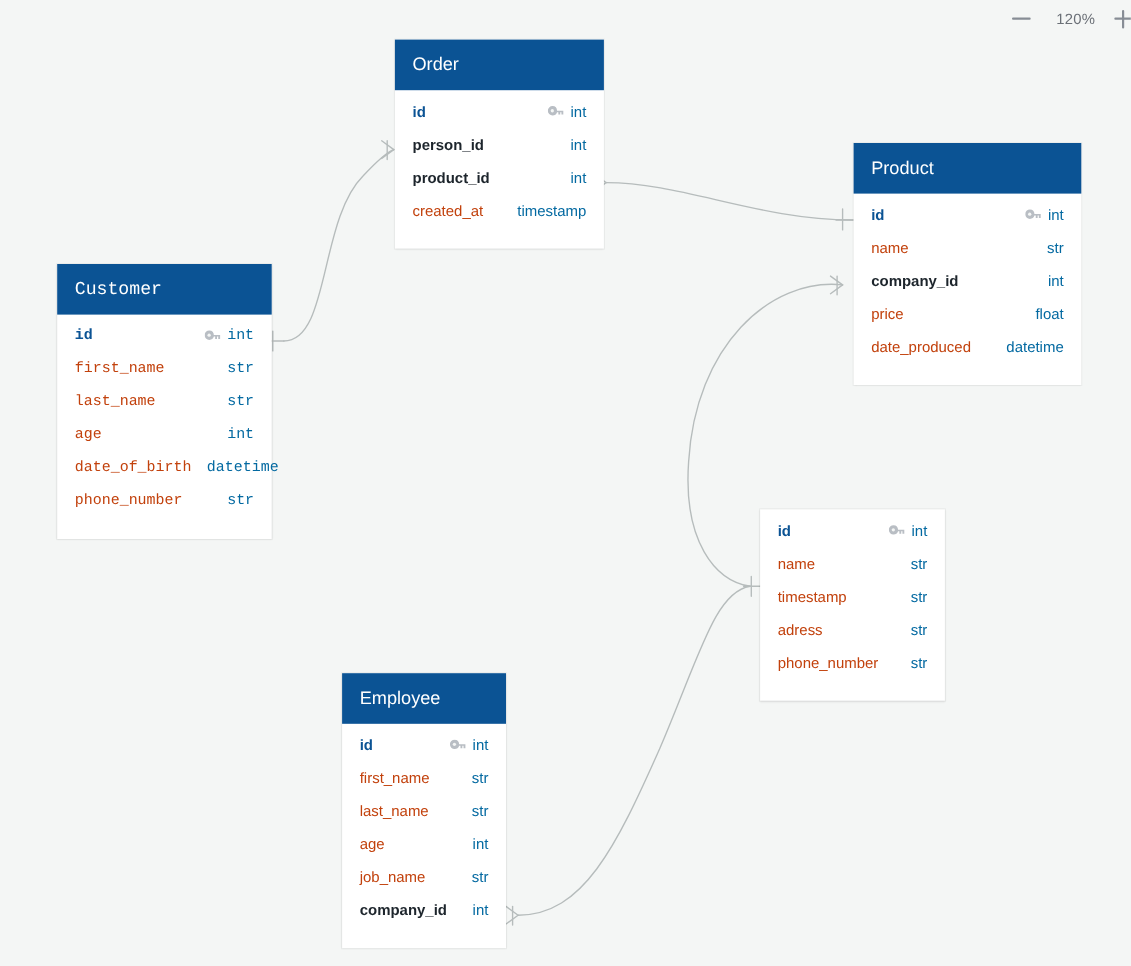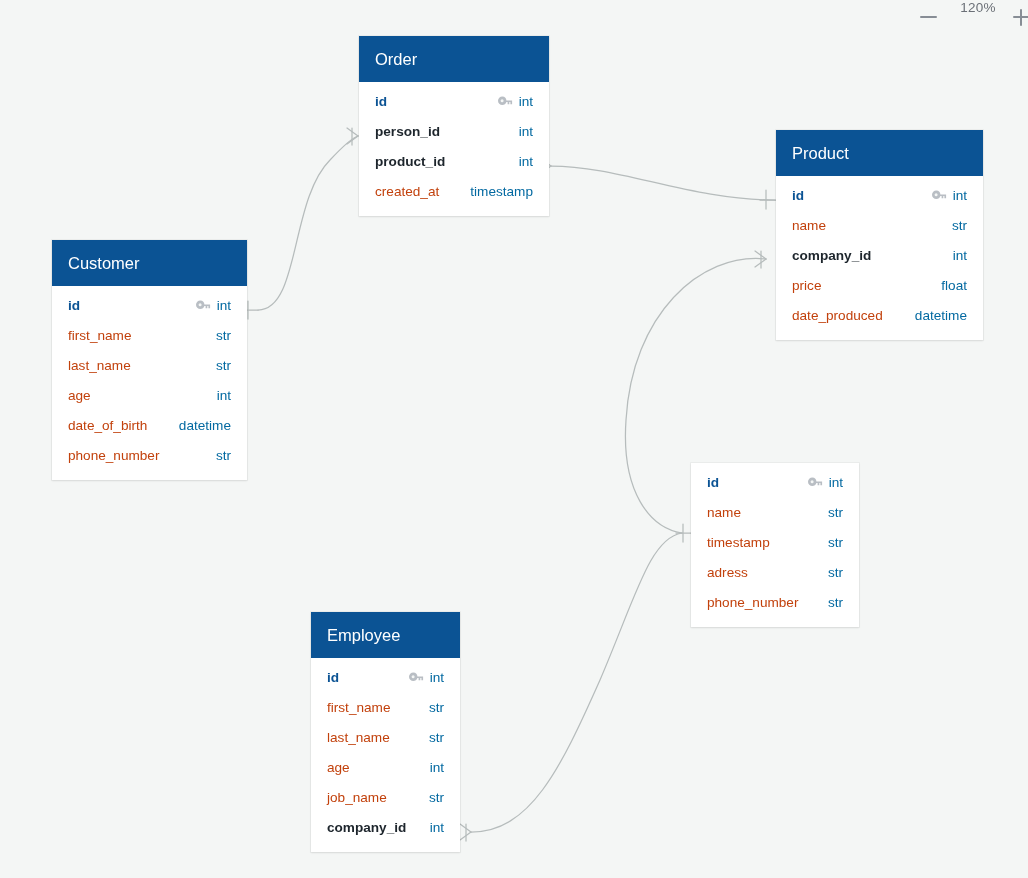--- a/index.html
+++ b/index.html
@@ -20,20 +20,21 @@
     width: 1028px;
     height: 878px;
   }
 
   
   .toolbar {
     position: absolute;
     top: 0; right: 0;
     height: 34px;
     display: flex;
+    align-items: center;
     gap: 0px;
     z-index: 50;
   }
   .tb-btn {
     width: 44px; height: 34px;
     display: flex; align-items: center; justify-content: center;
     cursor: pointer;
     background: transparent;
     border: none;
     padding: 0;
@@ -74,21 +75,21 @@
   }
   .table-header {
     background: #0b5394;
     color: #ffffff;
     font-size: 16.5px;
     padding: 14px 5px 14px 16px;
     line-height: 1.1;
     user-select: none;
   }
   .table-body {
-    padding: 4px 0 10px 0;
+    padding: 4px 0 20px 0;
   }
   .field-row {
     display: flex;
     align-items: center;
     height: 30px;
     padding: 0 16px;
     font-size: 13.6px;
     white-space: nowrap;
   }
   .field-name {
@@ -199,21 +200,21 @@
           <span class="field-spacer"></span>
           <span class="field-type">int</span>
         </div>
         <div class="field-row">
           <span class="field-name">created_at</span>
           <span class="field-spacer"></span>
           <span class="field-type">timestamp</span>
         </div>
       </div>
     </div>
-    <div class="table-node" style="left: 52px; top: 240px; width: 195px;">
+    <div class="table-node" style="left: 52px; top: 240px; width: 195px; font-family: Liberation Mono, monospace;">
       <div class="table-header">Customer</div>
       <div class="table-body">
         <div class="field-row">
           <span class="field-name pk">id</span>
           <span class="field-spacer"></span>
           <span class="field-key">
             <svg class="keysvg" width="15" height="11" viewBox="0 0 15 11" xmlns="http://www.w3.org/2000/svg">
               <g fill="#b9bec4">
                 <path d="M4.3 0.4a4.3 4.3 0 1 0 0 8.6 4.3 4.3 0 0 0 4.1-3h1.2v2.2h1.7V6h1.1v2.2h1.7V4.6H8.4A4.3 4.3 0 0 0 4.3 .4z"></path>
                 <circle cx="4.1" cy="4.7" r="1.5" fill="#f4f6f5"></circle>

